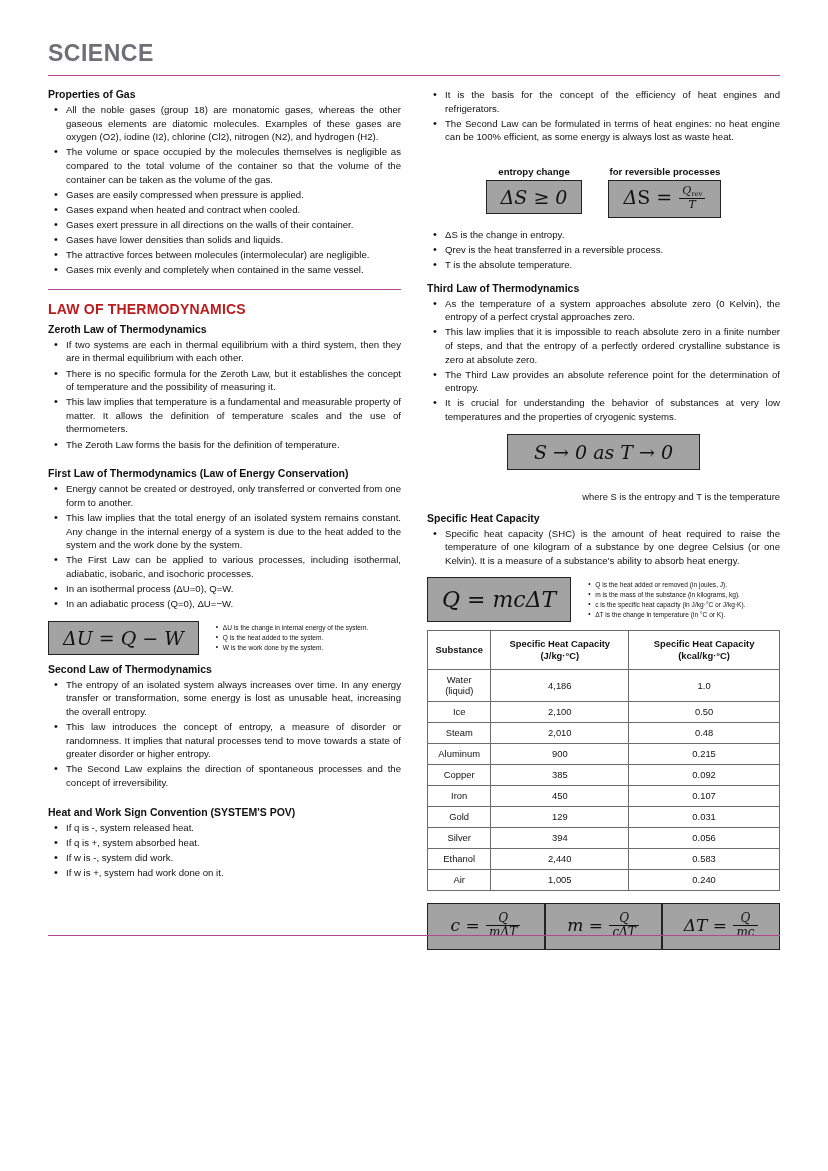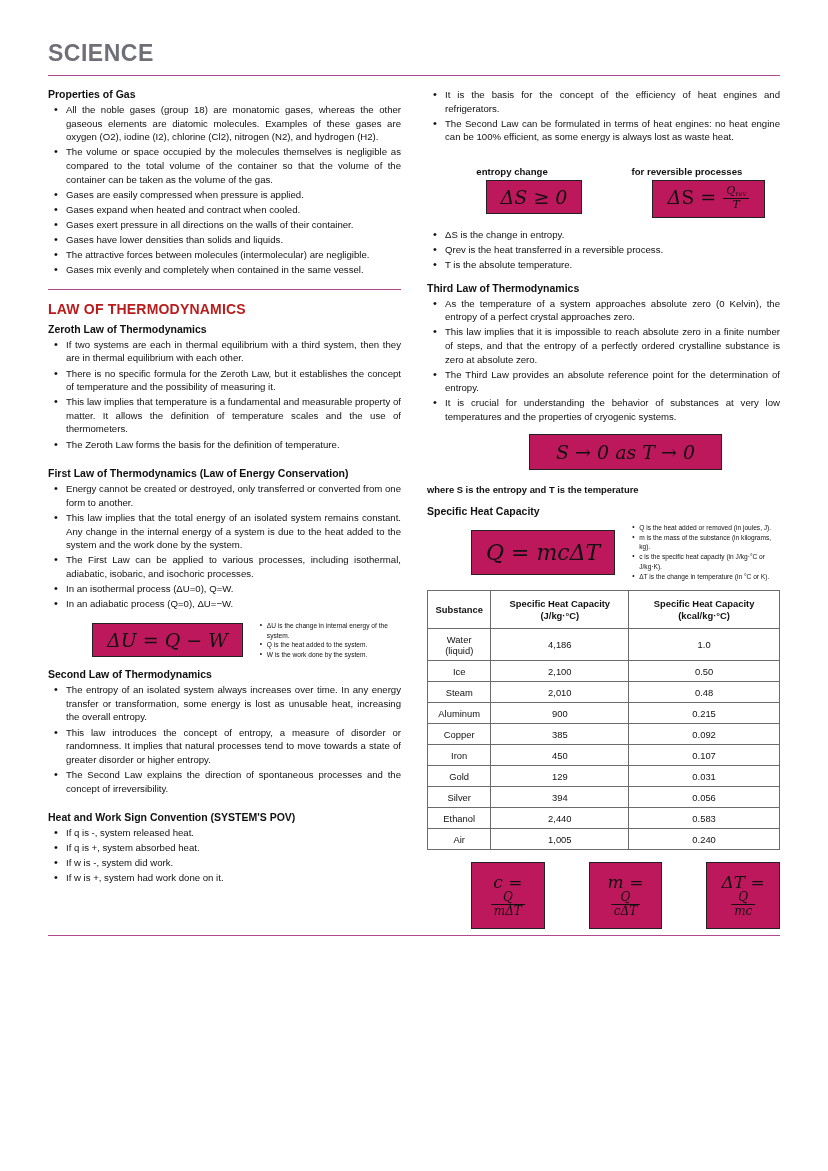--- a/index.html
+++ b/index.html
@@ -80,23 +80,22 @@
     font-size: 9.6px;
     font-weight: bold;
     text-align: center;
     margin-bottom: 3px;
     margin-top: 12px;
   }
   .eqbox {
     border: 1.1px solid #222;
     display: inline-block;
     padding: 5px 14px;
-    background: #be185d;
+    background: #a3a3a3;
     font-family: "DejaVu Serif", serif;
-    margin-left: 44px;
   }
   .eqrow {
     display: flex;
     justify-content: center;
     gap: 26px;
     margin: 2px 0 10px 0;
   }
   .eqcell { text-align: center; }
   .math {
     font-family: "DejaVu Serif", serif;
@@ -113,23 +112,23 @@
     margin: 0 1px;
     position: relative;
     top: -1px;
   }
   .frac .num { display: block; padding: 0 3px; }
   .frac .den { display: block; border-top: 1px solid #111; padding: 0 3px; }
   .sub { font-size: 0.62em; vertical-align: -0.22em; font-style: normal; }
   .eq-center { display: flex; justify-content: center; margin: 6px 0 4px 0; }
   .caption {
     font-size: 9.4px;
-    font-weight: bold;
-    text-align: left;
-    margin: 14px 0 10px 0;
+    font-weight: normal;
+    text-align: right;
+    margin: 21px 0 10px 0;
   }
   .eq-with-notes {
     display: flex;
     align-items: center;
     gap: 12px;
     margin: 6px 0 8px 0;
   }
   .notes {
     list-style: none;
     margin: 0; padding: 0 0 0 12px;
@@ -298,20 +297,23 @@
       </ul>
 
       <div class="eq-center">
         <div class="eqbox" style="padding:6px 26px;">
           <span class="math">S → 0   as   T → 0</span>
         </div>
       </div>
       <div class="caption">where S is the entropy and T is the temperature</div>
 
       <h3 class="sec">Specific Heat Capacity</h3>
+      <ul class="bl">
+        <li>Specific heat capacity (SHC) is the amount of heat required to raise the temperature of one kilogram of a substance by one degree Celsius (or one Kelvin). It is a measure of a substance's ability to absorb heat energy.</li>
+      </ul>
 
       <div class="eq-with-notes">
         <div class="eqbox" style="padding:9px 14px;">
           <span class="math" style="font-size:22px;">Q = mcΔT</span>
         </div>
         <ul class="notes">
           <li>Q is the heat added or removed (in joules, J).</li>
           <li>m is the mass of the substance (in kilograms, kg).</li>
           <li>c is the specific heat capacity (in J/kg·°C or J/kg·K).</li>
           <li>ΔT is the change in temperature (in °C or K).</li>

